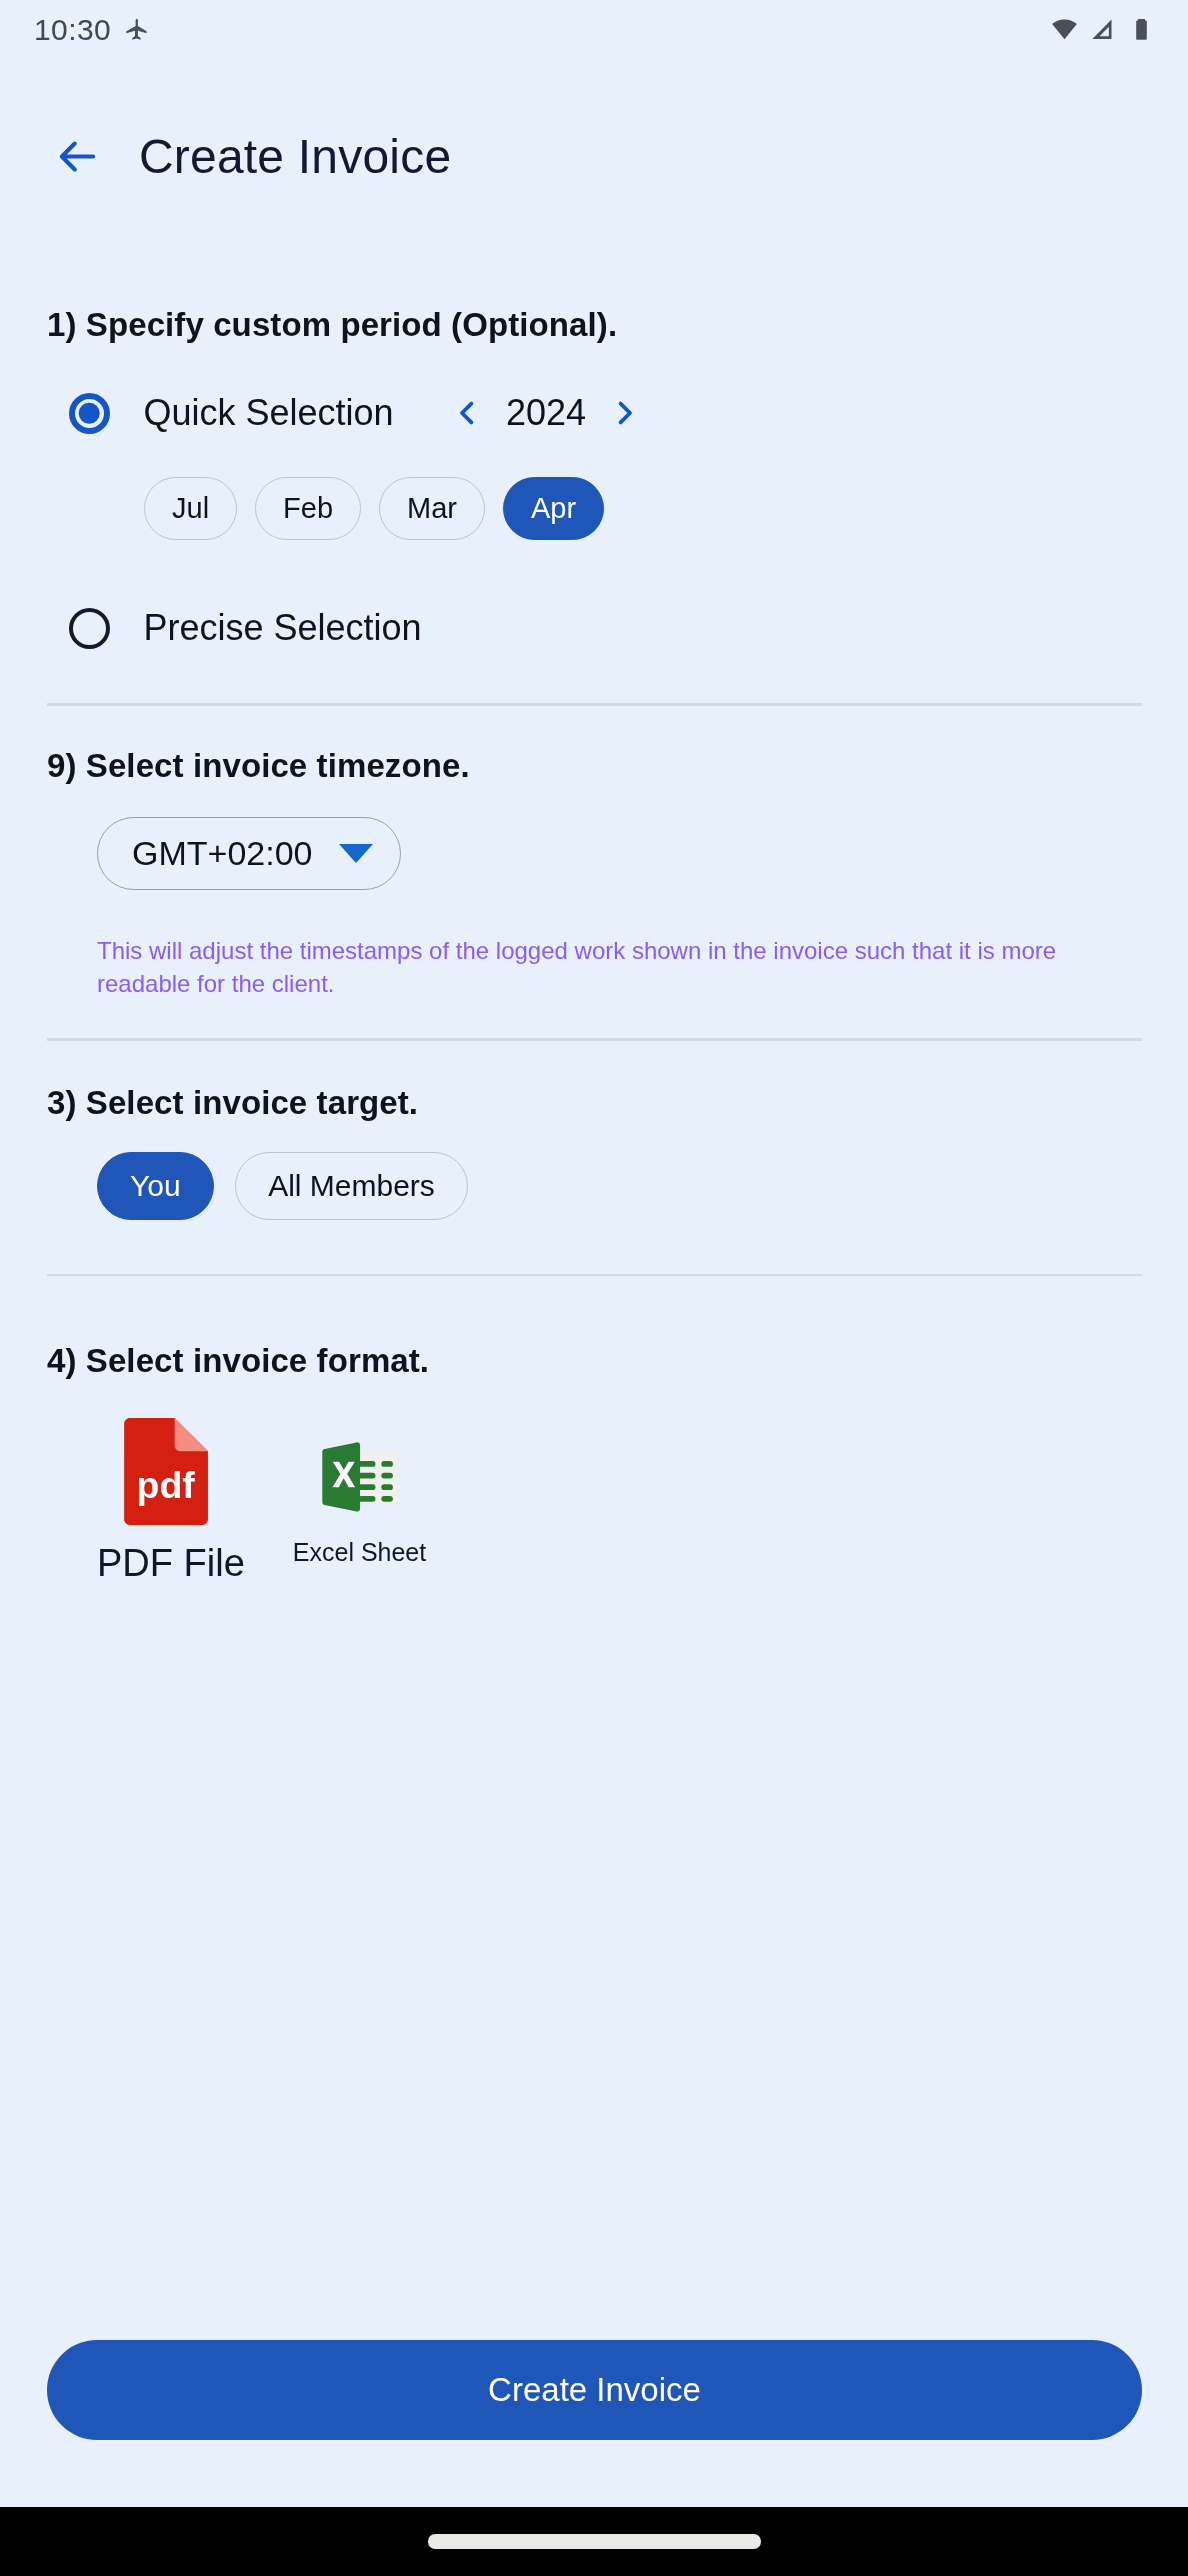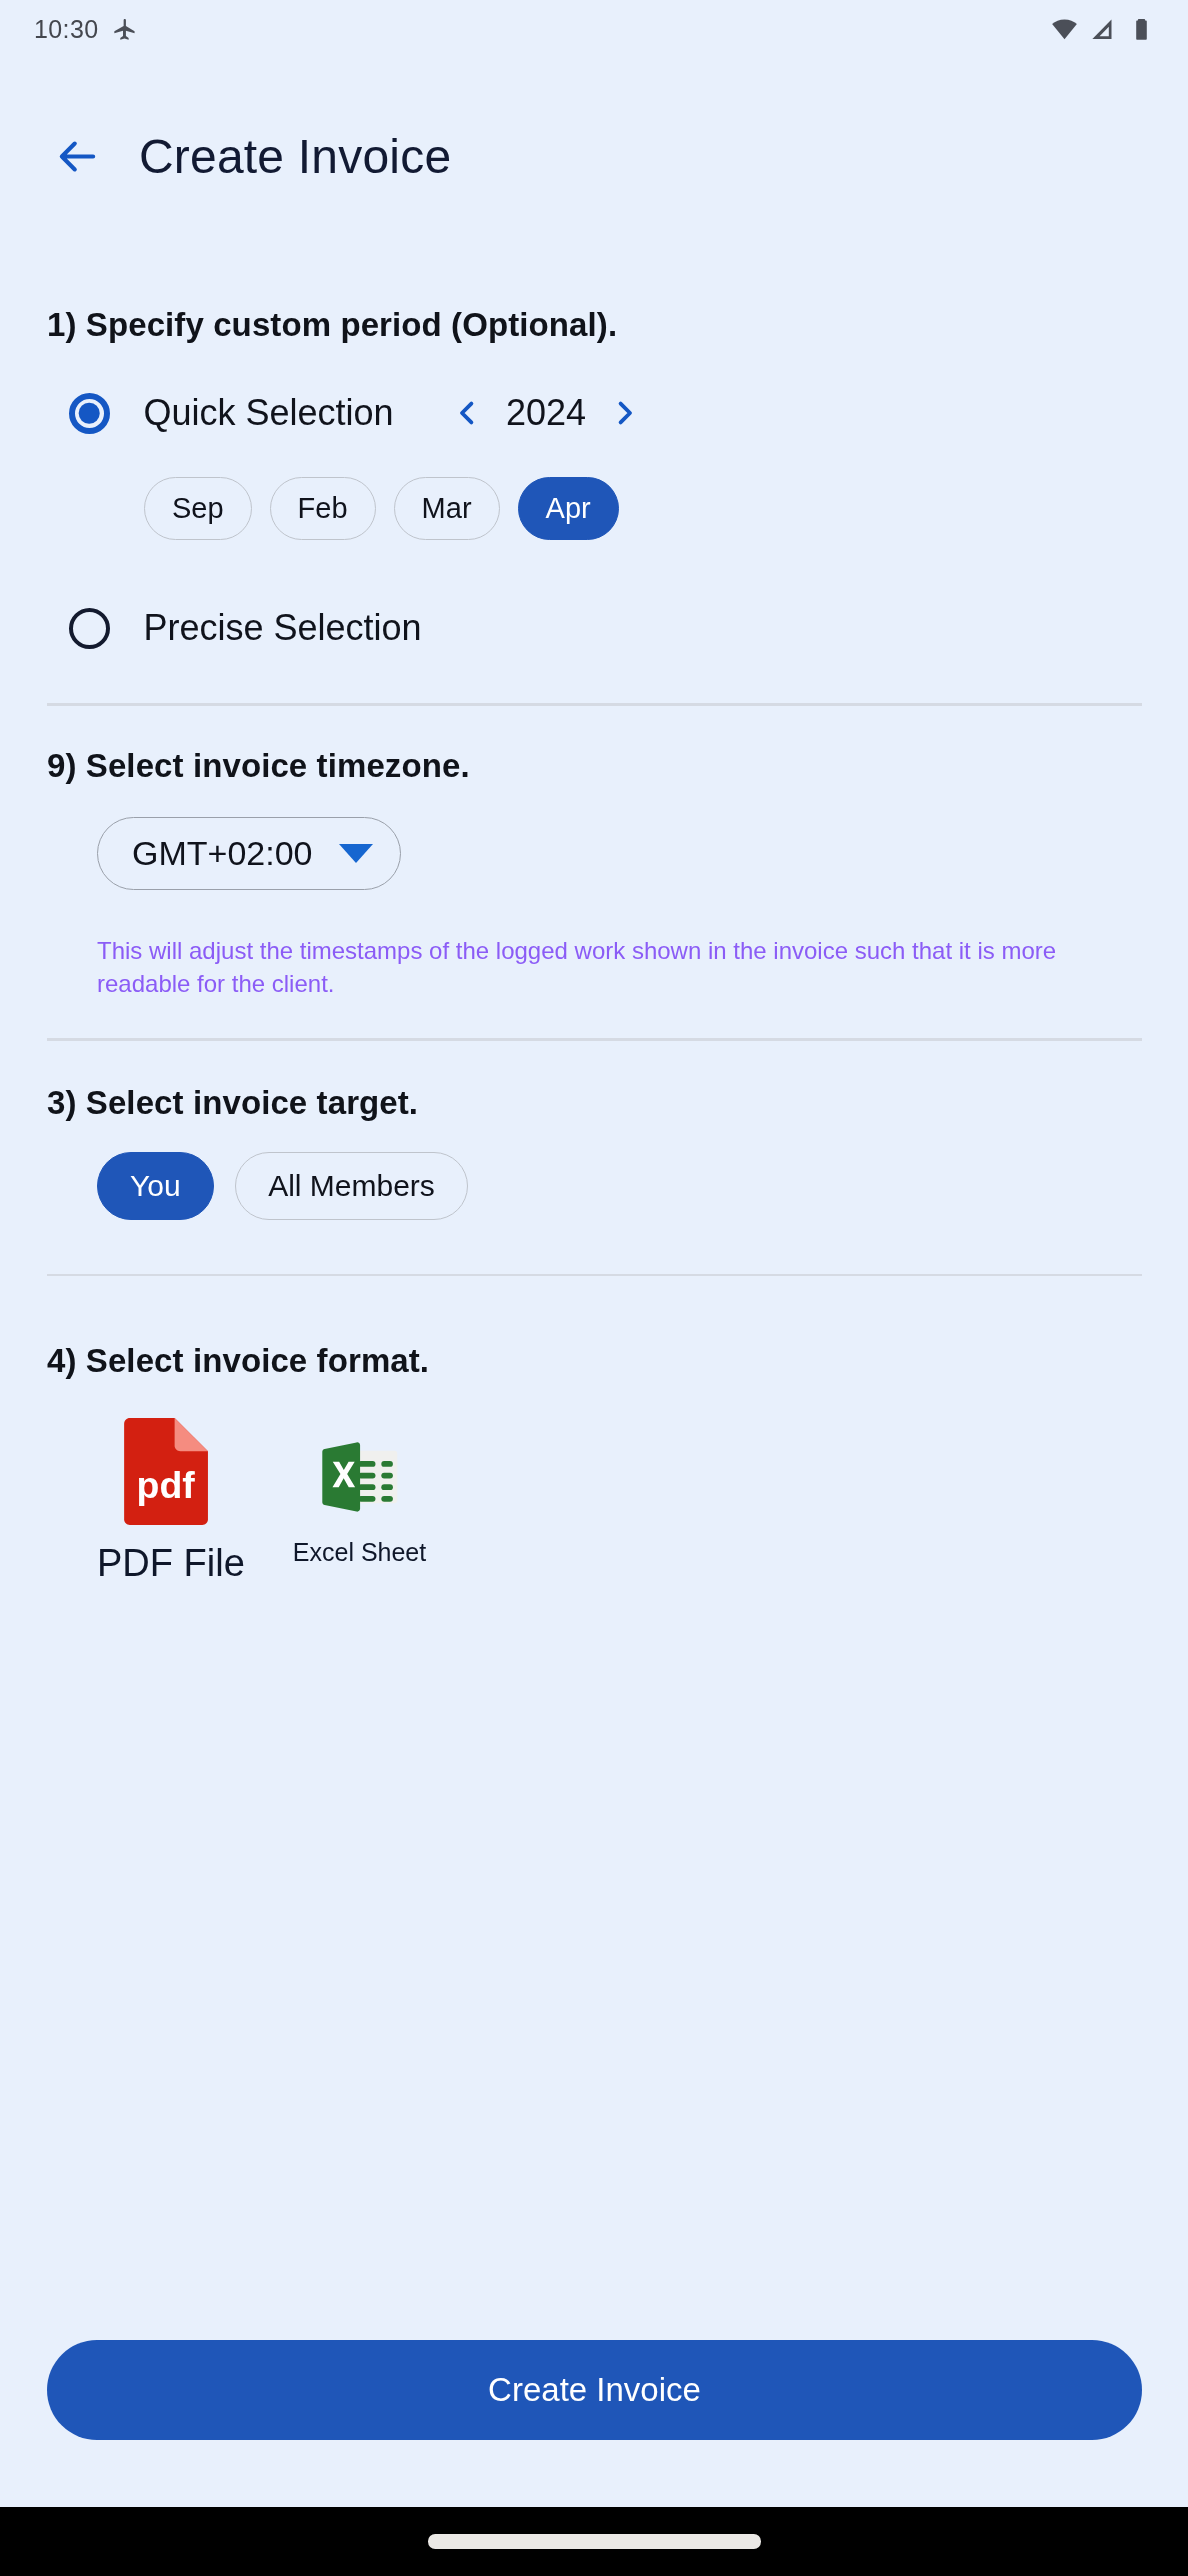--- a/index.html
+++ b/index.html
@@ -29,21 +29,21 @@
     padding: 0 34px;
     box-sizing: border-box;
     color: #4b4f58;
   }
   .sb-left {
     display: flex;
     align-items: center;
     gap: 14.3px;
   }
   .sb-time {
-    font-size: 25px;
+    font-size: 30px;
     letter-spacing: 0.4px;
     color: #44474e;
   }
   .sb-right {
     margin-left: auto;
     display: flex;
     align-items: center;
     gap: 11.6px;
   }
   .ic-flight { width: 25px; height: 25px; display: block; }
@@ -368,21 +368,21 @@
             <span>
               <svg viewBox="0 0 24 24" aria-hidden="true">
                 <path fill="none" stroke="#1457c4" stroke-width="3.1" stroke-linecap="round" stroke-linejoin="round" d="M8.5 4.5L16 12l-7.5 7.5"></path>
               </svg>
             </span>
           </div>
         </div>
       </div>
 
       <div class="month-row">
-        <div class="chip">Sep</div>
+        <div class="chip">Jul</div>
         <div class="chip">Feb</div>
         <div class="chip">Mar</div>
         <div class="chip sel">Apr</div>
       </div>
 
       <div class="radio-row" style="margin-top:43px;align-items:flex-end;">
         <div class="radio off"></div>
         <div class="radio-label">Precise Selection</div>
       </div>
 

